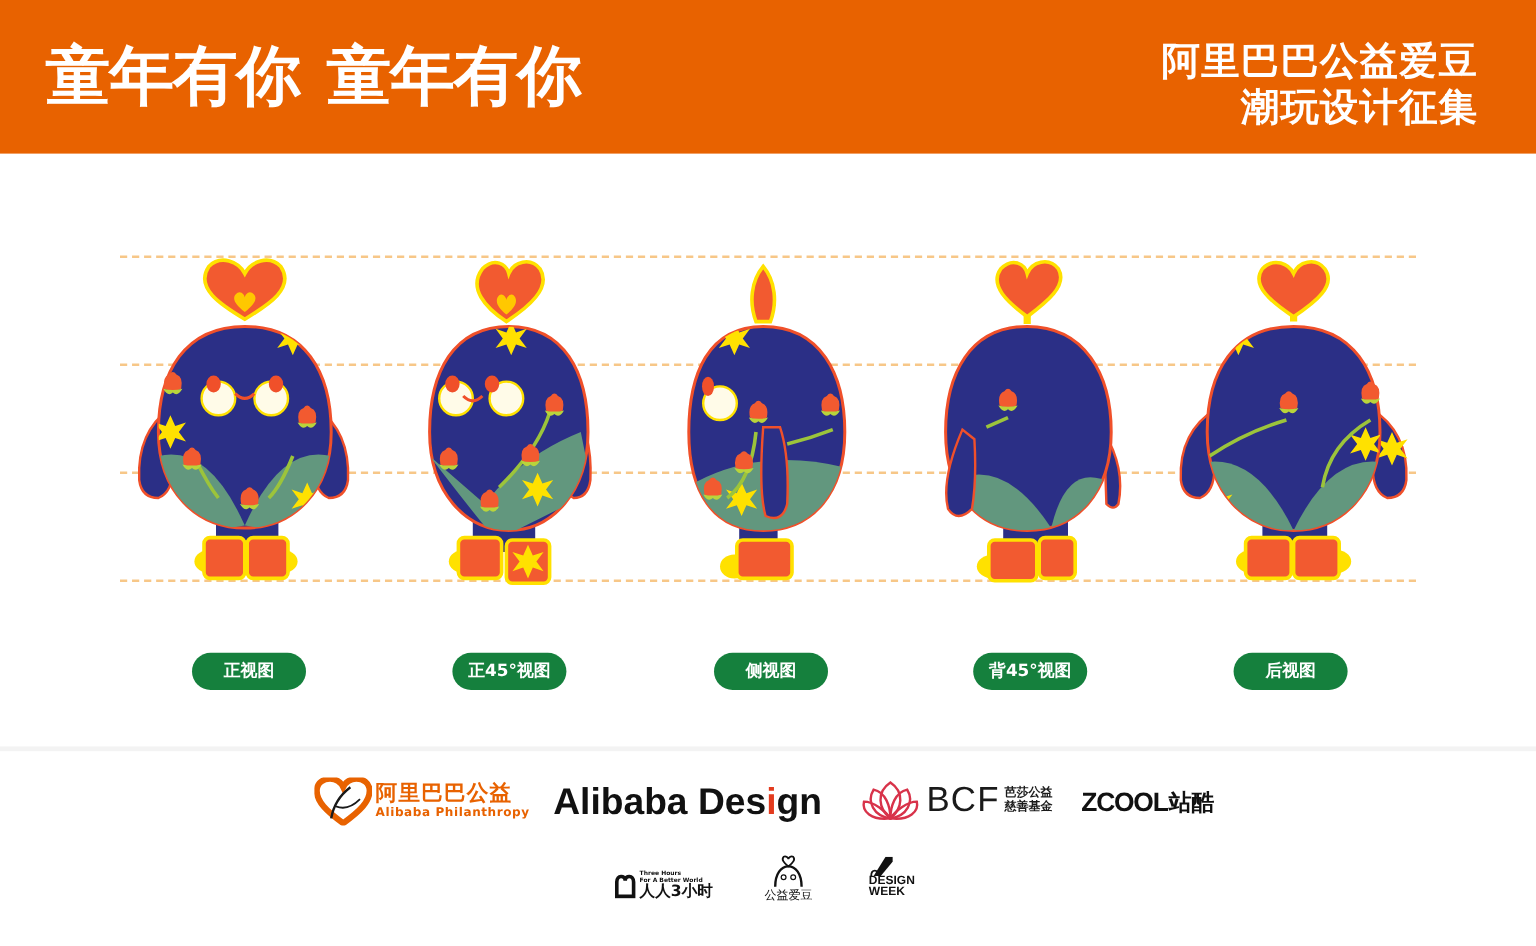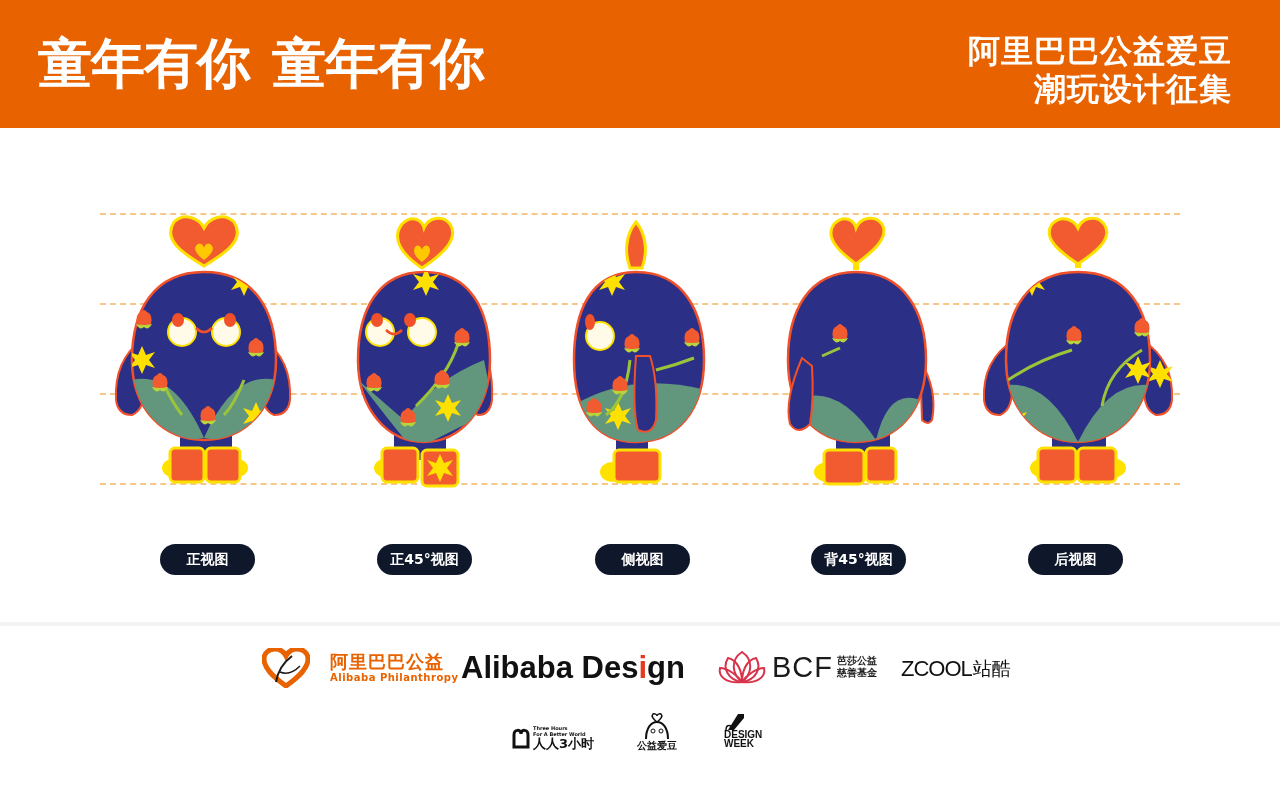--- a/index.html
+++ b/index.html
@@ -9,42 +9,42 @@
   .banner { position:absolute; left:0; top:0; width:1280px; height:128px; background:#e86200; }
   .banner-left { position:absolute; left:38px; top:22px; color:#fff; font-weight:bold; font-size:54px; letter-spacing:-1px; line-height:84px; white-space:nowrap; }
   .banner-left span { display:inline-block; }
   .banner-left .gap { width:22px; }
   .banner-right { position:absolute; right:48px; top:32px; text-align:right; color:#fff; font-weight:bold; font-size:32px; line-height:38px; letter-spacing:1px; }
   .guide { position:absolute; left:100px; width:1080px; height:0; border-top:2px dashed #f7c788; }
 
   .figure { position:absolute; top:210px; }
   .figure svg { display:block; }
 
-  .pill { position:absolute; top:544px; height:31px; background:#0f172a; border-radius:16px; color:#fff; font-weight:bold; font-size:14px; line-height:31px; text-align:center; }
+  .pill { position:absolute; top:544px; height:31px; background:#15803d; border-radius:16px; color:#fff; font-weight:bold; font-size:14px; line-height:31px; text-align:center; }
 
   .divider { position:absolute; left:0; top:622px; width:1280px; height:4px; background:#f3f3f3; }
 
   .logo { position:absolute; display:flex; align-items:center; }
   .ali-ph { left:262px; top:648px; }
-  .ali-ph .txt { margin-left:20px; }
+  .ali-ph .txt { margin-left:3px; }
   .ali-ph .cn { color:#e86200; font-size:18px; font-weight:bold; letter-spacing:1px; line-height:20px; }
   .ali-ph .en { color:#e86200; font-size:10px; font-weight:bold; letter-spacing:0.5px; line-height:12px; }
   .ali-design { left:461px; top:650px; font-family:"Liberation Sans", sans-serif; font-weight:bold; font-size:31px; color:#111; letter-spacing:0px;text-align:center; }
   .ali-design .i { color:#e33b1e; }
   .bcf { left:716px; top:648px; }
   .bcf .big { font-family:"Liberation Sans", sans-serif; font-size:29px; color:#1a1a1a; margin-left:4px; letter-spacing:1px; }
   .bcf .small { font-size:10px; color:#1a1a1a; line-height:12px; margin-left:4px; font-weight:bold; }
-  .zcool { left:901px; top:656px; font-family:"Liberation Sans", sans-serif; font-weight:normal; font-size:22px; color:#111; letter-spacing:-1px; }
+  .zcool { left:901px; top:656px; font-family:"Liberation Sans", sans-serif; font-weight:bold; font-size:22px; color:#111; letter-spacing:-1px; }
   .zcool .cn { font-family:"DejaVu Sans", sans-serif; font-size:19px; letter-spacing:0; margin-left:1px; }
 
   .three-h { left:511px; top:725px; }
   .three-h .small { font-size:5px; line-height:6px; color:#111; font-weight:bold; }
   .three-h .cn { font-size:13px; font-weight:bold; color:#111; line-height:14px; }
   .gongyi { left:637px; top:712px; flex-direction:column; }
-  .gongyi .cn { font-size:10px; font-weight:bold; color:#111; margin-top:-1px; }
+  .gongyi .cn { font-size:10px; font-weight:normal; color:#111; margin-top:-1px; }
   .dweek { left:724px; top:714px; flex-direction:column; align-items:flex-start; }
   .dweek .t { font-family:"Liberation Sans", sans-serif; font-size:10px; font-weight:bold; color:#111; line-height:9px; }
 </style>
 </head>
 <body>
 
 <div class="banner">
   <div class="banner-left">
     <span>童年有你</span><span class="gap"></span><span>童年有你</span>
   </div>

